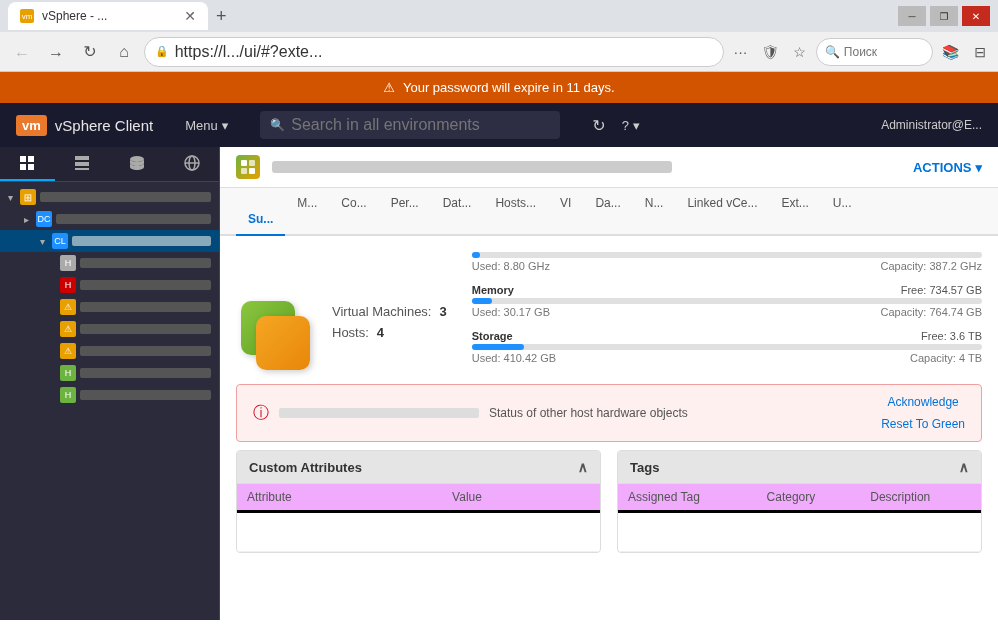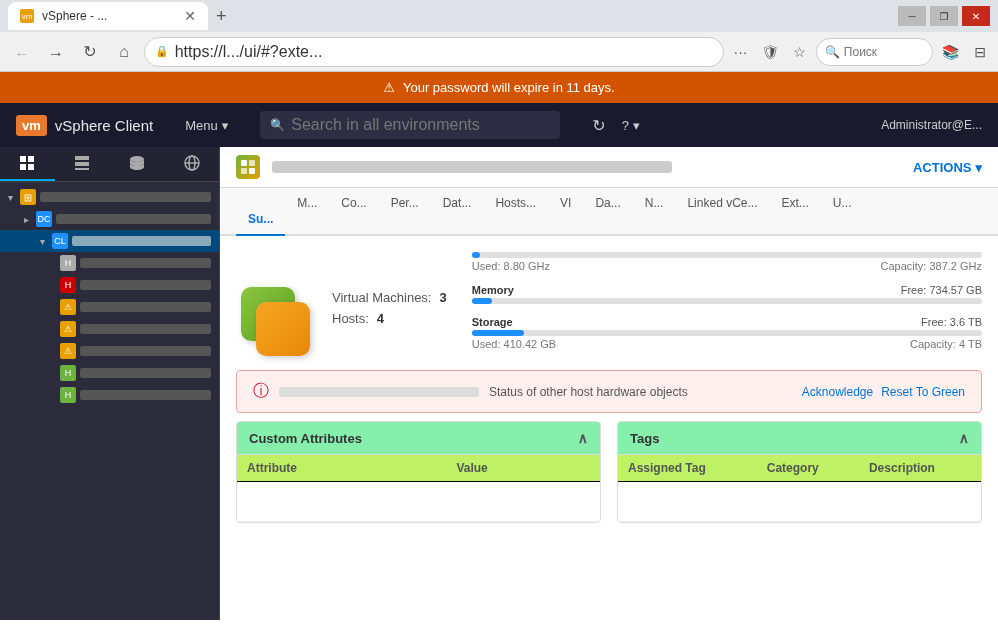--- a/index.html
+++ b/index.html
@@ -86,30 +86,30 @@
     .resource-free { color: #555; }
     .resource-bar-bg { height: 6px; background: #e0e0e0; border-radius: 3px; margin-bottom: 2px; }
     .resource-bar-fill { height: 100%; border-radius: 3px; background: #1e90ff; }
     .resource-details { display: flex; justify-content: space-between; font-size: 11px; color: #777; }
 
     
     .alert-banner { background: #fff0f0; border: 1px solid #f0a0a0; border-radius: 4px; margin: 8px 0; padding: 10px 16px; display: flex; align-items: center; gap: 10px; }
     .alert-icon { color: #d0021b; font-size: 16px; }
     .alert-text-blurred { height: 10px; background: #ddd; border-radius: 2px; width: 200px; }
     .alert-desc { color: #555; font-size: 12px; flex: 1; }
-    .alert-actions { display: flex; gap: 8px; }
+    .alert-actions { display: flex; gap: 8px; flex-direction: column; }
     .alert-btn { color: #0073d9; font-size: 12px; cursor: pointer; background: none; border: none; font-weight: 500; }
 
     
     .bottom-panels { display: flex; gap: 16px; margin-top: 8px; }
     .panel { flex: 1; border: 1px solid #ddd; border-radius: 4px; overflow: hidden; }
-    .panel-header { display: flex; align-items: center; justify-content: space-between; padding: 8px 12px; background: #86efac; border-bottom: 1px solid #ddd; font-size: 13px; font-weight: 600; color: #333; }
+    .panel-header { display: flex; align-items: center; justify-content: space-between; padding: 8px 12px; background: #e5e5e5; border-bottom: 1px solid #ddd; font-size: 13px; font-weight: 600; color: #333; }
     .panel-collapse { color: #555; cursor: pointer; font-size: 14px; }
     .panel-table { width: 100%; border-collapse: collapse; }
-    .panel-table th { padding: 6px 10px; text-align: left; font-size: 12px; font-weight: 700; color: #555; border-bottom: 1px solid #000000; background: #bef264; }
+    .panel-table th { padding: 6px 10px; text-align: left; font-size: 12px; font-weight: 400; color: #555; border-bottom: 3px solid #000000; background: #f0abfc; }
     .panel-table td { padding: 6px 10px; font-size: 12px; color: #333; border-bottom: 1px solid #f0f0f0; }
   </style>
 </head>
 <body>
 
 <div>
 
   <div class="browser-titlebar">
     <div class="browser-tab">
       <div class="browser-tab-icon">vm</div>
@@ -327,20 +327,24 @@
             </div>
           </div>
 
           <div class="resource-row">
             <div class="resource-header">
               <span class="resource-name">Memory</span>
               <span class="resource-free">Free: 734.57 GB</span>
             </div>
             <div class="resource-bar-bg">
               <div class="resource-bar-fill" style="width:3.94%;background:#1e90ff;"></div>
+            </div>
+            <div class="resource-details">
+              <span>Used: 30.17 GB</span>
+              <span>Capacity: 764.74 GB</span>
             </div>
           </div>
 
           <div class="resource-row">
             <div class="resource-header">
               <span class="resource-name">Storage</span>
               <span class="resource-free">Free: 3.6 TB</span>
             </div>
             <div class="resource-bar-bg">
               <div class="resource-bar-fill" style="width:10.25%;background:#1e90ff;"></div>

